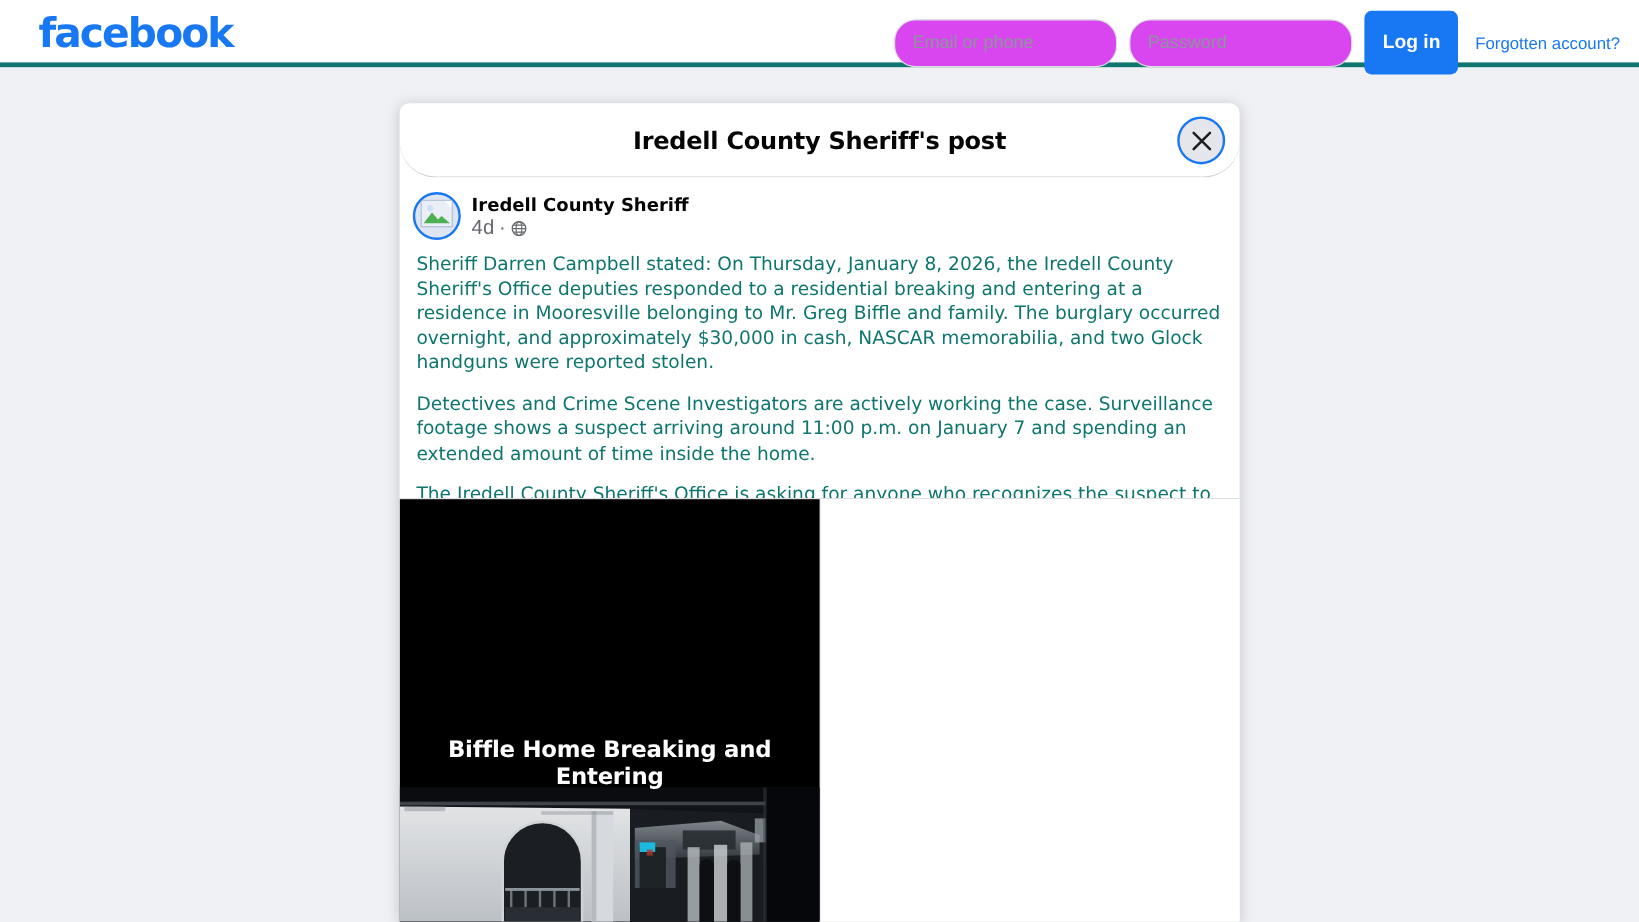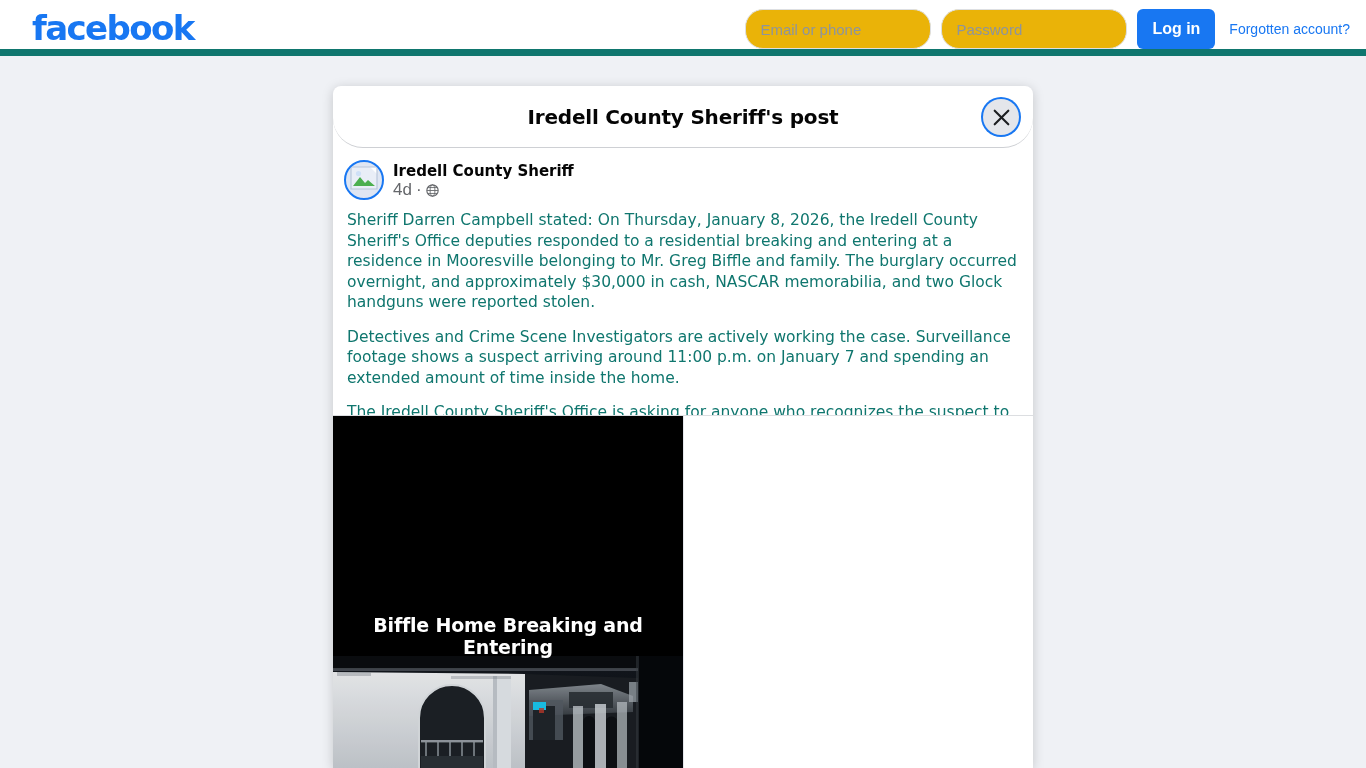--- a/index.html
+++ b/index.html
@@ -10,46 +10,46 @@
     background:#eff1f5;
     font-family:"Liberation Sans", sans-serif;
     -webkit-font-smoothing:antialiased;
   }
 
   
   .topbar {
     position:absolute; top:0; left:0;
     width:1366px; height:56px;
     background:#ffffff;
-    border-bottom:7px solid #0f766e;
+    border-bottom:4px solid #0f766e;
     display:flex; align-items:center;
   }
   .fb-logo {
     position:absolute; left:32px; top:11px;
     font-size:34px; line-height:34px;
     font-weight:bold; letter-spacing:-1.6px;
     color:#1877F2;
     font-family:"DejaVu Sans", sans-serif;
   }
   .login-form {
     position:absolute; right:16px; top:9px;
     display:flex; align-items:center; gap:10px;
   }
   .login-input {
     height:40px; border:1px solid #dddfe2; border-radius:18px;
-    background:#eab308; padding:0 14px;
+    background:#d946ef; padding:0 14px;
     font-size:15px; color:#1c1e21;
     font-family:"Liberation Sans", sans-serif;
     outline:none;
   }
   .login-input::placeholder { color:#8d949e; }
   #email-field { width:186px; }
   #password-field { width:186px; }
   .login-btn {
-    height:40px; min-width:72px; padding:0 15px;
+    height:53px; min-width:72px; padding:0 15px;
     background:#1877F2; color:#fff;
     border:none; border-radius:6px;
     font-size:16px; font-weight:bold;
     font-family:"Liberation Sans", sans-serif;
     cursor:pointer;
   }
   .forgot-link {
     color:#1877F2; font-size:14px;
     text-decoration:none; white-space:nowrap;
     margin-left:4px; cursor:pointer;

